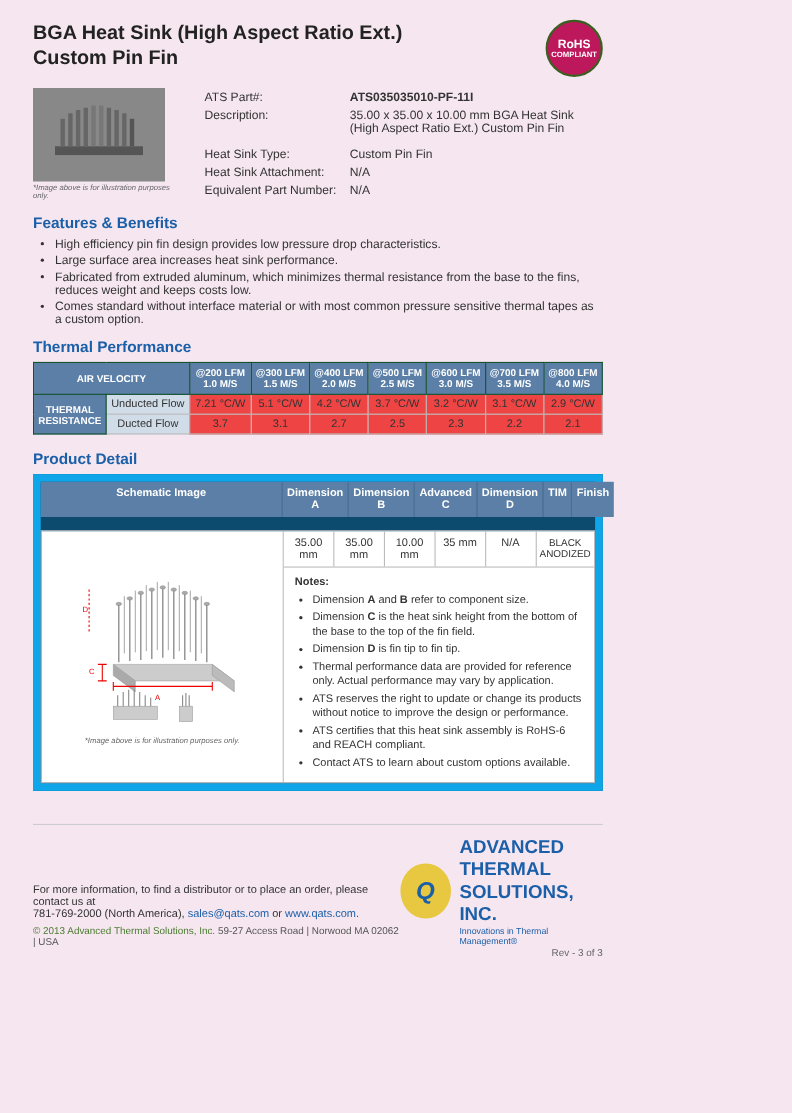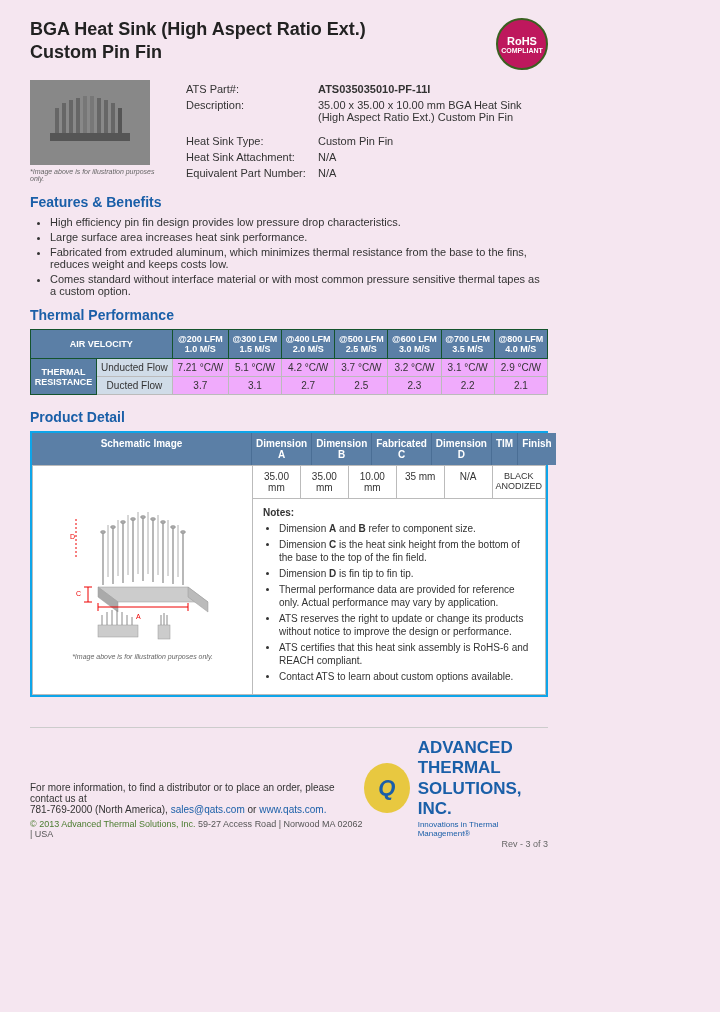--- a/index.html
+++ b/index.html
@@ -160,26 +160,26 @@
       text-align: center;
       padding: 3px;
       border: 1px solid #bbb;
       color: #333;
       font-size: 10px;
     }
     .thermal-table td {
       padding: 3px 4px;
       text-align: center;
       border: 1px solid #bbb;
-      background: #f0abfc;
+      background: #ef4444;
     }
     .detail-main-row {
       display: flex;
       border: 1px solid #bbb;
-      margin-top: 0;
+      margin-top: 12px;
     }
     .schematic-image-cell {
       width: 220px;
       flex-shrink: 0;
       border-right: 1px solid #bbb;
       background: white;
       padding: 8px;
       display: flex;
       flex-direction: column;
       align-items: center;
@@ -285,21 +285,21 @@
       color: #1a5fa8;
       line-height: 1.2;
     }
     .page-num {
       font-size: 9px;
       color: #666;
       text-align: right;
       margin-top: 0;
     }
     .detail-outer {
-      border: 2px solid #0ea5e9;
+      border: 7px solid #0ea5e9;
       background: #0c4a6e;
     }
     .detail-header-row {
       display: flex;
     }
     .detail-th {
       background: #5b7fa6;
       color: white;
       padding: 5px 4px;
       text-align: center;
@@ -448,21 +448,21 @@
   </table>
 
   <div class="section-header">Product Detail</div>
 
   <div class="detail-outer">
 
     <div class="detail-header-row">
       <div class="detail-th schematic-th">Schematic Image</div>
       <div class="detail-th">Dimension A</div>
       <div class="detail-th">Dimension B</div>
-      <div class="detail-th">Fabricated C</div>
+      <div class="detail-th">Advanced C</div>
       <div class="detail-th">Dimension D</div>
       <div class="detail-th">TIM</div>
       <div class="detail-th" style="border-right:none;">Finish</div>
     </div>
 
     <div class="detail-main-row">
 
       <div class="schematic-image-cell">
         <div class="schematic-img-box">
           <svg width="190" height="170" viewBox="0 0 190 170" xmlns="http://www.w3.org/2000/svg">

